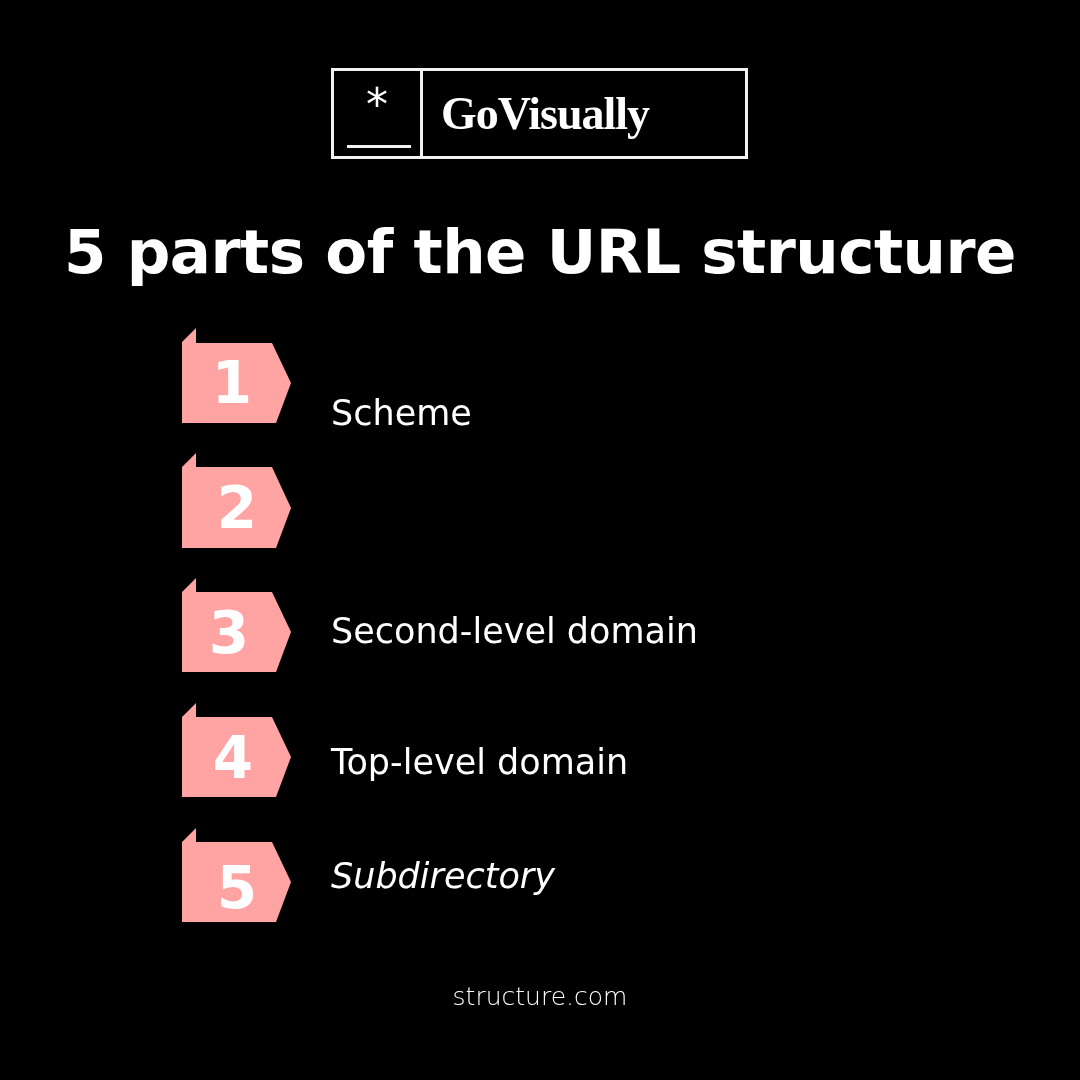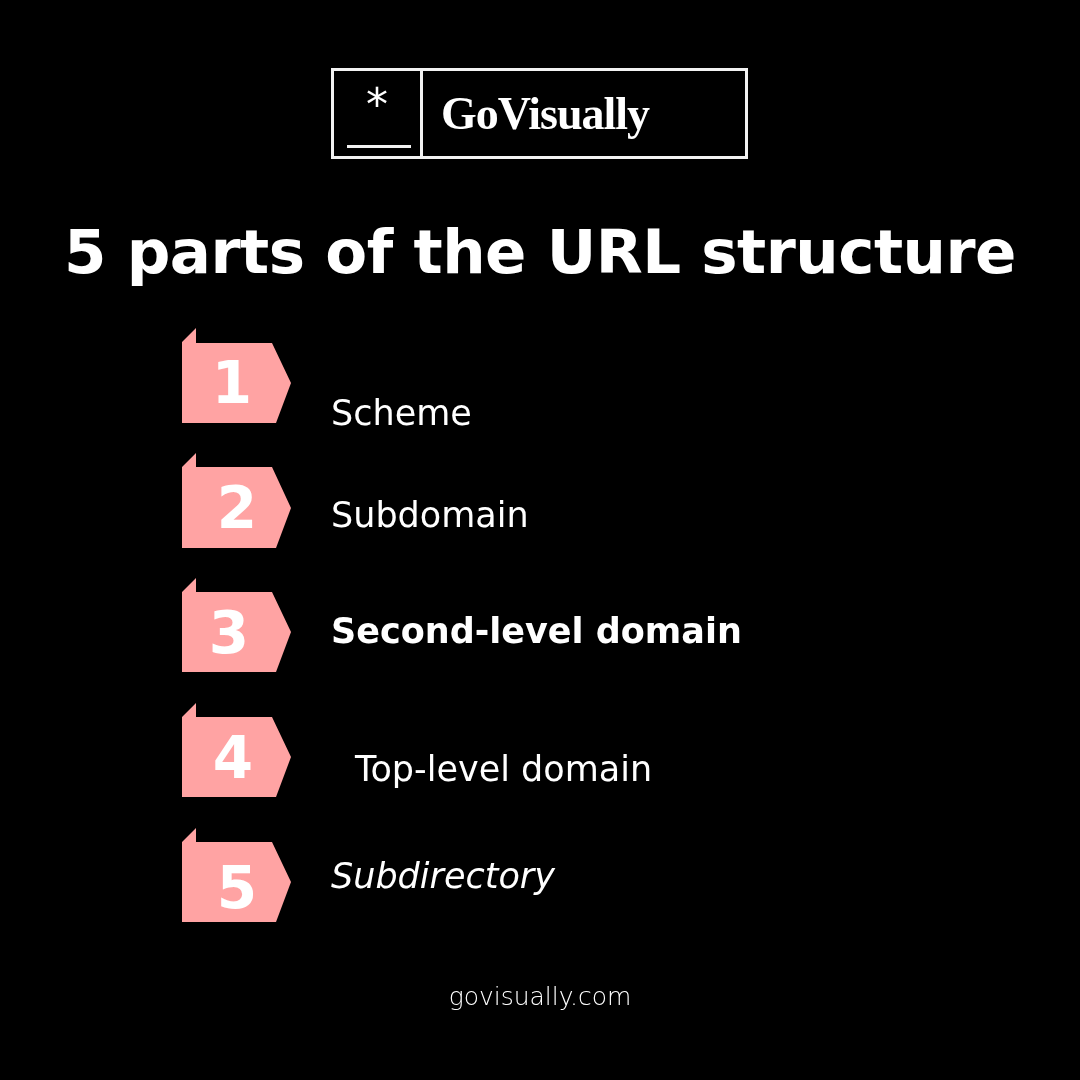--- a/index.html
+++ b/index.html
@@ -47,46 +47,45 @@
   <div class="label" style="top:44px;margin-top:21px;">Scheme</div>
 </div>
 
 <div class="item" style="top:453px;">
   <div class="badge">
     <svg width="110" height="96" viewBox="0 0 110 96">
       <polygon points="0,14 14,0 14,14 90,14 109,55 94,95 0,95" fill="#FFA3A3"></polygon>
     </svg>
     <div class="badge-num" style="left:5px;">2</div>
   </div>
-  <div class="label" style="top:42px;">Subdomain</div>
 </div>
 
 <div class="item" style="top:578px;">
   <div class="badge">
     <svg width="110" height="96" viewBox="0 0 110 96">
       <polygon points="0,14 14,0 14,14 90,14 109,54 94,94 0,94" fill="#FFA3A3"></polygon>
     </svg>
     <div class="badge-num" style="left:-3px;">3</div>
   </div>
-  <div class="label" style="top:33px;font-weight:bold;">Second-level domain</div>
+  <div class="label" style="top:33px;">Second-level domain</div>
 </div>
 
 <div class="item" style="top:703px;">
   <div class="badge">
     <svg width="110" height="96" viewBox="0 0 110 96">
       <polygon points="0,14 14,0 14,14 90,14 109,54 94,94 0,94" fill="#FFA3A3"></polygon>
     </svg>
     <div class="badge-num" style="left:1px;">4</div>
   </div>
-  <div class="label" style="top:46px;margin-left:24px;">Top-level domain</div>
+  <div class="label" style="top:39px;">Top-level domain</div>
 </div>
 
 <div class="item" style="top:828px;">
   <div class="badge">
     <svg width="110" height="96" viewBox="0 0 110 96">
       <polygon points="0,14 14,0 14,14 90,14 109,54 94,94 0,94" fill="#FFA3A3"></polygon>
     </svg>
     <div class="badge-num" style="left:5px;top:20px;">5</div>
   </div>
   <div class="label" style="top:28px;font-style:italic;">Subdirectory</div>
 </div>
 
-<div class="footer">govisually.com</div>
+<div class="footer">structure.com</div>
 
 </body></html>

